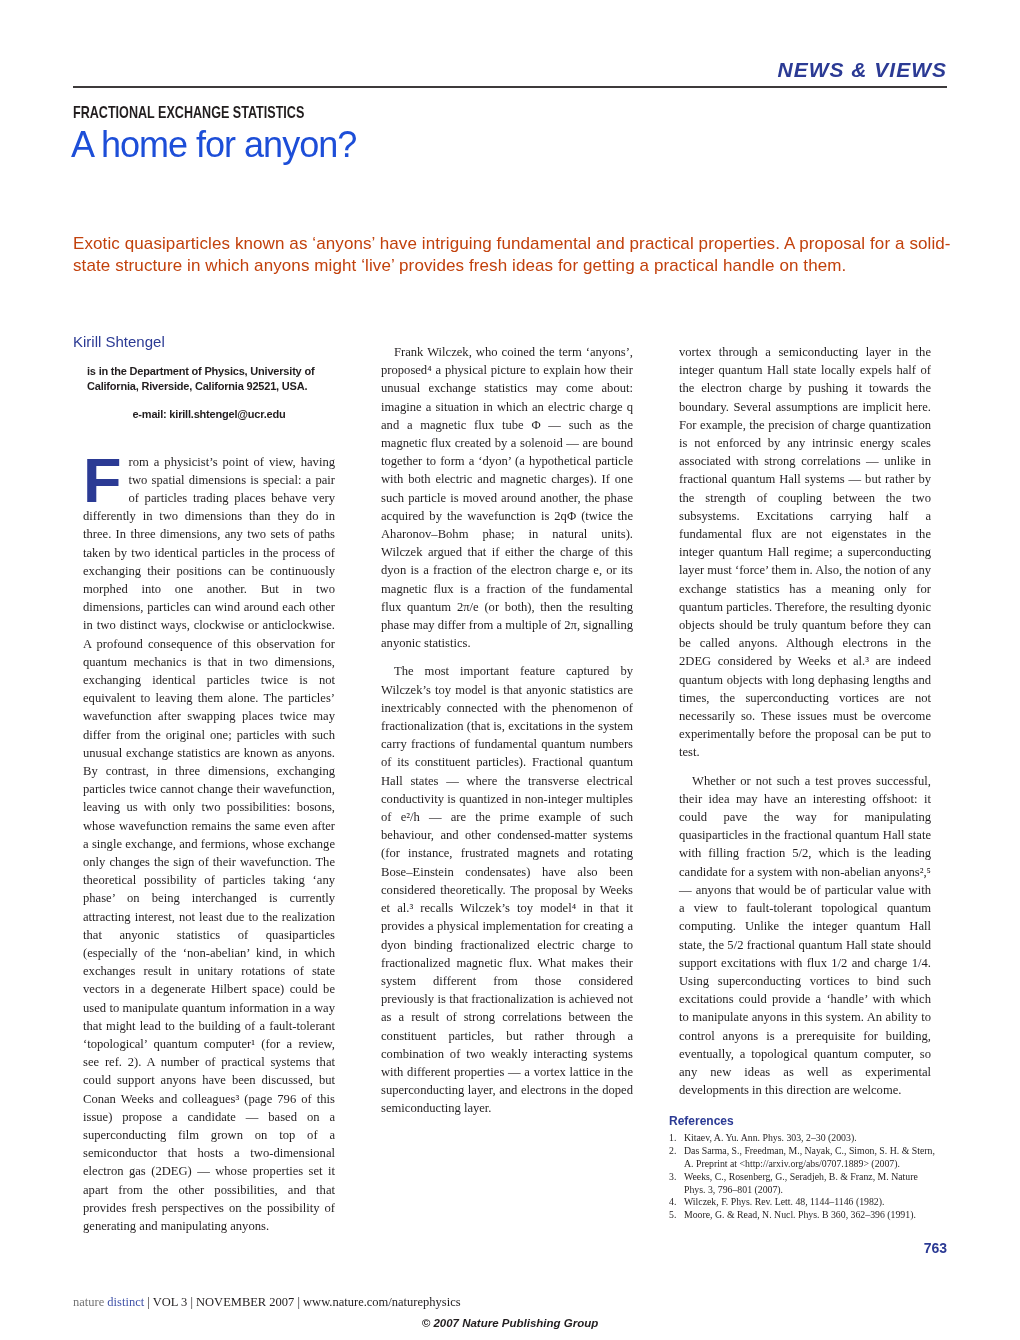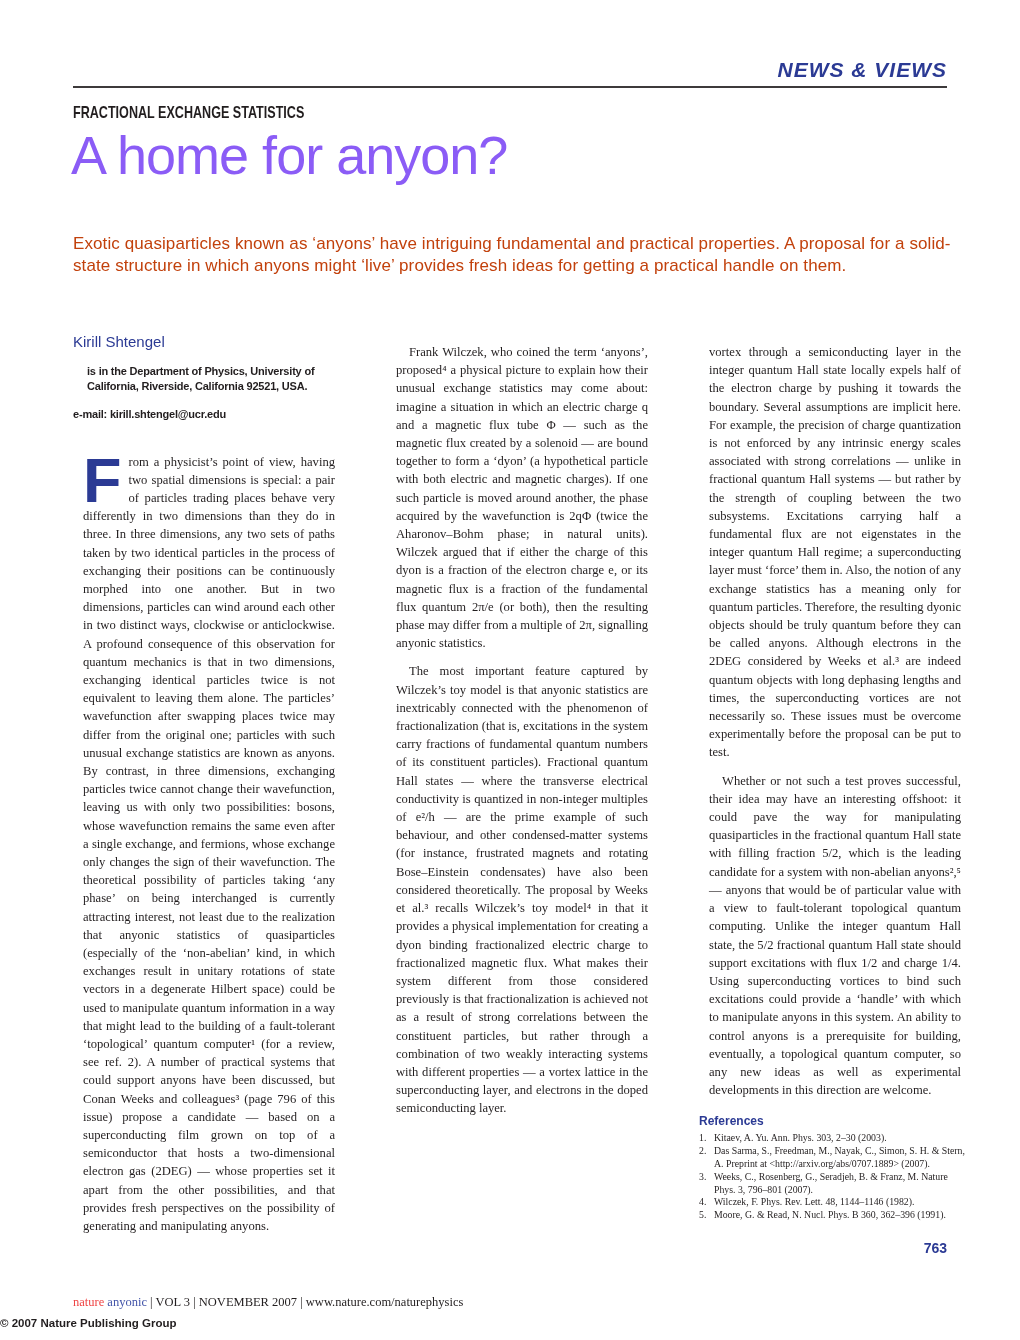--- a/index.html
+++ b/index.html
@@ -26,50 +26,50 @@
   .kicker {
     position:absolute; top:103px; left:73px;
     font-family:"Liberation Sans", sans-serif;
     font-weight:700; font-size:17px; color:#221e1f;
     transform:scaleX(0.74); transform-origin:left top;
     white-space:nowrap; letter-spacing:0px;
   }
   .title {
     position:absolute; top:124px; left:71px;
     font-family:"Liberation Sans", sans-serif;
-    font-weight:300; font-size:54px; letter-spacing:-1px;
-    color:#8b5cf6; white-space:nowrap;
+    font-weight:300; font-size:36px; letter-spacing:-1px;
+    color:#1d4ed8; white-space:nowrap;
   }
   .standfirst {
     position:absolute; top:216px; left:73px; width:884px;
     font-family:"Liberation Sans", sans-serif;
     font-size:17px; line-height:21.5px; letter-spacing:0.1px;
     color:#c2410c;
   }
   
   .columns {
     position:absolute; top:333px; left:73px; width:874px;
-    display:flex; gap:41px;
+    display:flex; gap:26px;
   }
   .col { width:272px; flex:none; }
   
   .author-name {
     font-family:"Liberation Sans", sans-serif;
     font-size:15px; color:#2b3a94; margin:0 0 3px 0;
   }
   .author-aff {
     font-family:"Liberation Sans", sans-serif;
     font-weight:700; font-size:11px; line-height:14.5px;
     letter-spacing:-0.2px; color:#221e1f; margin:14px;
   }
   .author-email {
     font-family:"Liberation Sans", sans-serif;
     font-weight:700; font-size:11px; line-height:14.5px;
     letter-spacing:-0.2px; color:#221e1f;
-    text-align:left; margin:1px 0 0 0;
+    text-align:center; margin:1px 0 0 0;
     text-decoration:none; display:block;
   }
   .author-gap { height:21px; }
   
   .body-p {
     font-size:12.6px; line-height:18.2px;
     text-align:justify; margin:10px; color:#221e1f;
   }
   .body-p.indent { text-indent:13px; }
   .dropcap {
@@ -86,32 +86,33 @@
     margin:8px 0 4px 0;
   }
   .ref-row { display:flex; font-size:9.8px; line-height:12.8px; color:#221e1f; }
   .ref-num { width:15px; flex:none; }
   .ref-text { flex:1; }
   
   .footer-left {
     position:absolute; left:73px; top:1295px;
     font-size:12.5px; color:#221e1f; white-space:nowrap;
   }
-  .footer-left .jw1 { color:#ef4444;margin-top:22px; }
+  .footer-left .jw1 { color:#737373;margin-top:22px; }
   .footer-left .jw2 { color:#4153a8; }
   .footer-left .meta { color:#221e1f; }
   .footer-page {
     position:absolute; right:73px; top:1240px;
     font-family:"Liberation Sans", sans-serif;
     font-weight:700; font-size:14px; color:#2b3a94;
   }
   .footer-copy {
     position:absolute; left:0; right:0; top:1317px;
+    text-align:center;
     font-family:"Liberation Sans", sans-serif;
-    font-weight:700; font-size:11.5px; color:#221e1f;
+    font-weight:700; font-size:11.5px; color:#221e1f;font-style:italic;
   }
 </style>
 </head>
 <body>
 
 <div class="page">
 
   <div class="masthead">NEWS &amp; VIEWS</div>
   <div class="header-rule"></div>
   <div class="kicker">FRACTIONAL EXCHANGE STATISTICS</div>
@@ -160,18 +161,18 @@
         <div class="ref-row">
           <span class="ref-num">5.</span>
           <span class="ref-text">Moore, G. &amp; Read, N. Nucl. Phys. B 360, 362–396 (1991).</span>
         </div>
       </div>
     </div>
 
   </div>
 
   <div class="footer-left">
-    <span class="jw1">nature </span><span class="jw2">anyonic</span><span class="meta"> | VOL 3 | NOVEMBER 2007 | www.nature.com/naturephysics</span>
+    <span class="jw1">nature </span><span class="jw2">distinct</span><span class="meta"> | VOL 3 | NOVEMBER 2007 | www.nature.com/naturephysics</span>
   </div>
   <div class="footer-page">763</div>
   <div class="footer-copy">© 2007 Nature Publishing Group</div>
 
 </div>
 
 </body></html>

